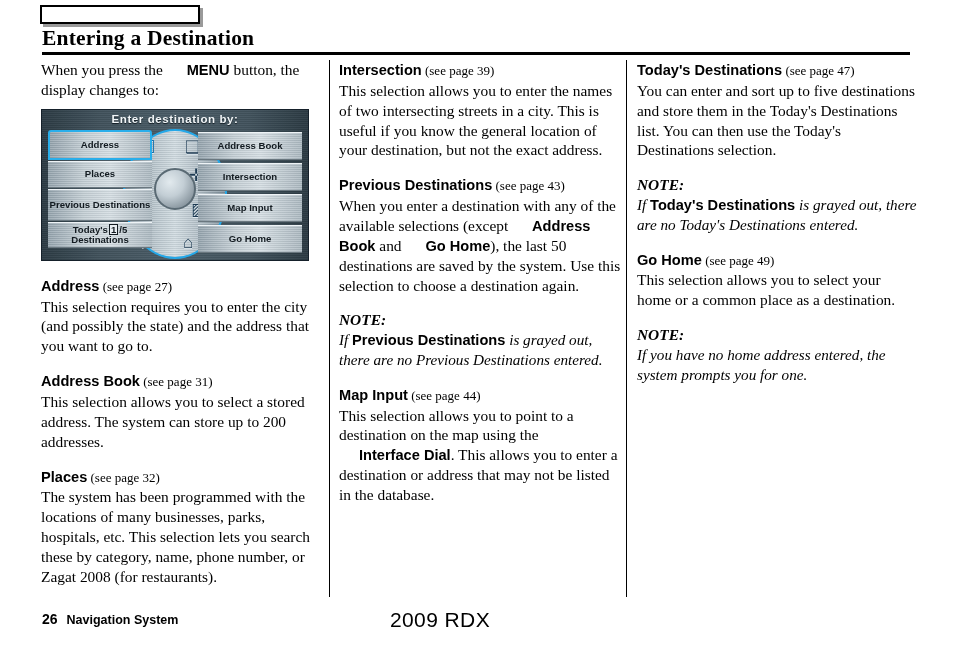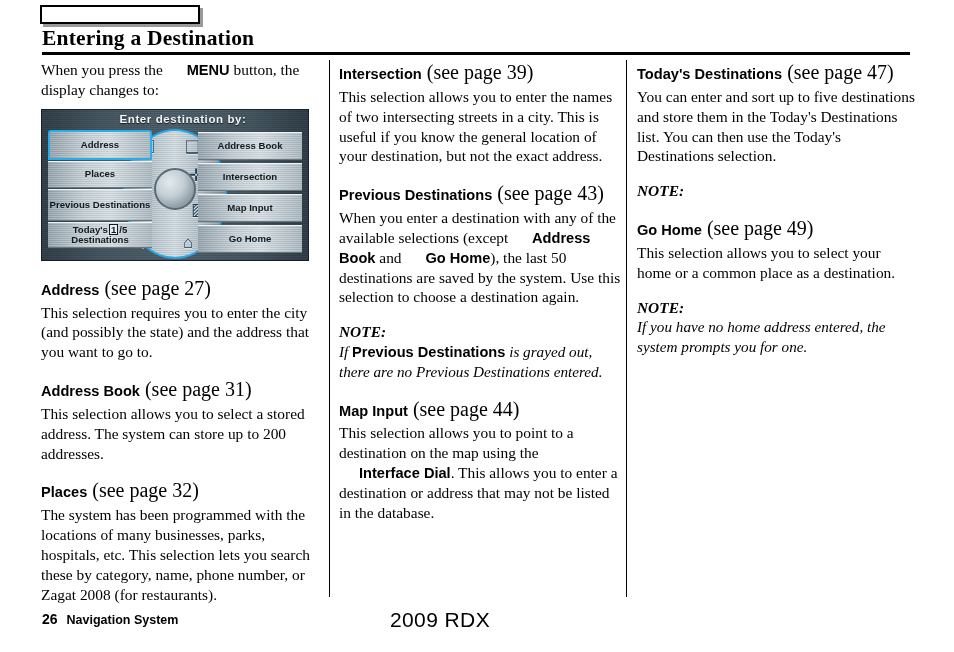--- a/index.html
+++ b/index.html
@@ -94,21 +94,21 @@
     margin-top: 15px;
     margin-bottom: 0px;
   }
   .heading-line:first-child { margin-top: 0; }
   .term {
     font-family: "Liberation Sans", "DejaVu Sans", sans-serif;
     font-weight: bold;
     font-size: 14.6px;
   }
   .seepage {
-    font-size: 20px;
+    font-size: 13px;
   }
   .pg {
     color: #000000;
   }
   .body-text {
     margin-top: 1px;
   }
   .note-block {
     margin-top: 15px;
   }
@@ -154,21 +154,20 @@
     position: absolute;
     left: 0; top: 3px;
     width: 100%;
     text-align: center;
     font-family: "Liberation Sans", "DejaVu Sans", sans-serif;
     font-size: 11.5px;
     font-weight: bold;
     letter-spacing: 0.6px;
     color: #f2f6f8;
     text-shadow: 0 1px 1px #101a21;
-    padding-left: 8px;
   }
   
   .nav-oval {
     position: absolute;
     left: 50%;
     top: 19px;
     transform: translateX(-50%);
     width: 104px;
     height: 130px;
     border-radius: 50% / 50%;
@@ -376,20 +375,21 @@
     <p class="body-text"><span>This selection allows you to point to a destination on the map using the </span><span class="inline-bold">Interface Dial</span><span>. This allows you to enter a destination or address that may not be listed in the database.</span></p>
   </div>
 
   <div class="col col-3">
 
     <p class="heading-line"><span class="term">Today's Destinations</span><span class="seepage"> (see page </span><span class="seepage pg">47</span><span class="seepage">)</span></p>
     <p class="body-text">You can enter and sort up to five destinations and store them in the Today's Destinations list. You can then use the Today's Destinations selection.</p>
 
     <div class="note-block">
       <p class="note-title">NOTE:</p>
+      <p class="note-body"><span>If </span><span class="term">Today's Destinations</span><span> is grayed out, there are no Today's Destinations entered.</span></p>
     </div>
 
     <p class="heading-line"><span class="term">Go Home</span><span class="seepage"> (see page </span><span class="seepage pg">49</span><span class="seepage">)</span></p>
     <p class="body-text">This selection allows you to select your home or a common place as a destination.</p>
 
     <div class="note-block">
       <p class="note-title">NOTE:</p>
       <p class="note-body">If you have no home address entered, the system prompts you for one.</p>
     </div>
   </div>

